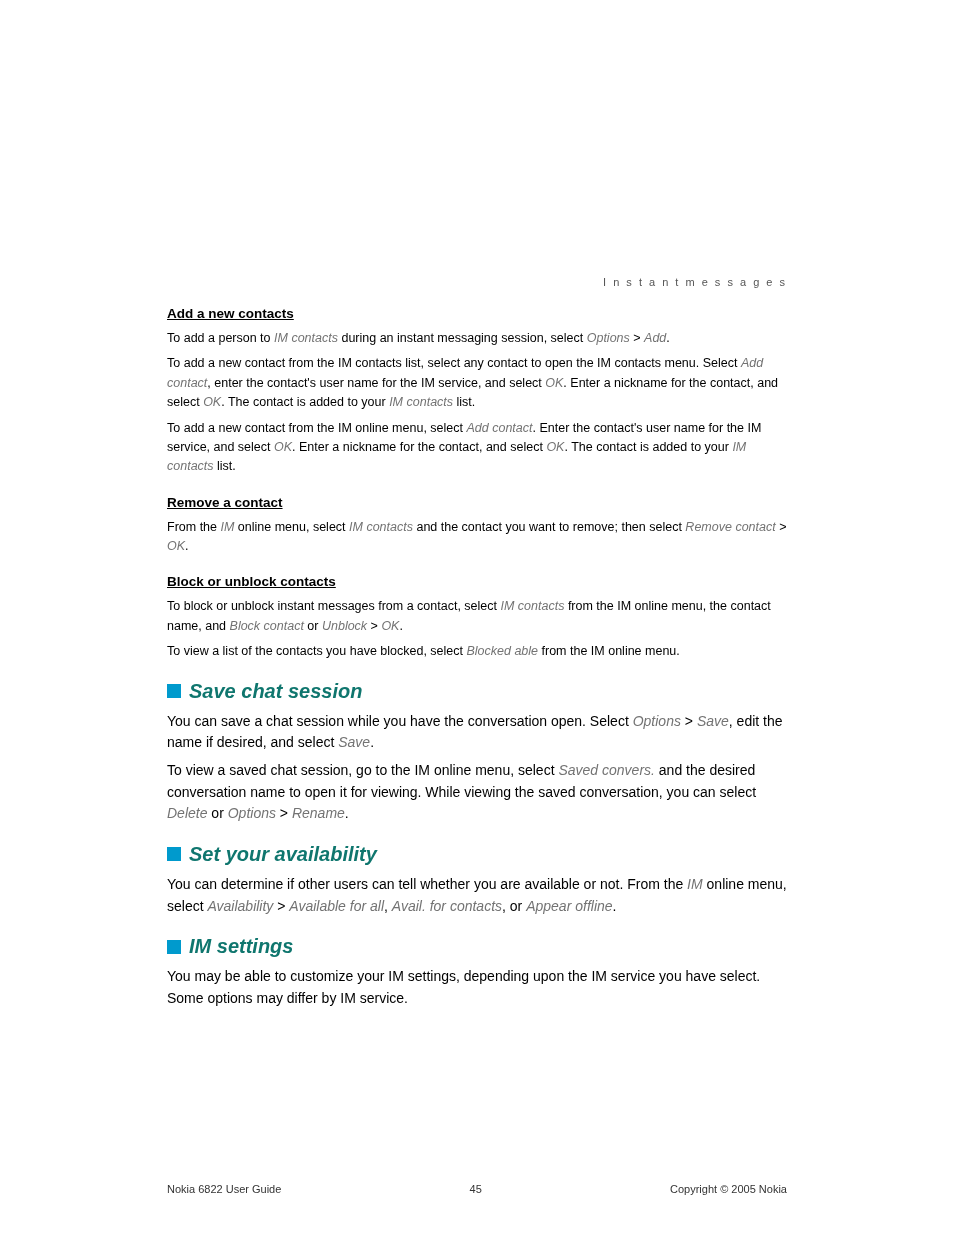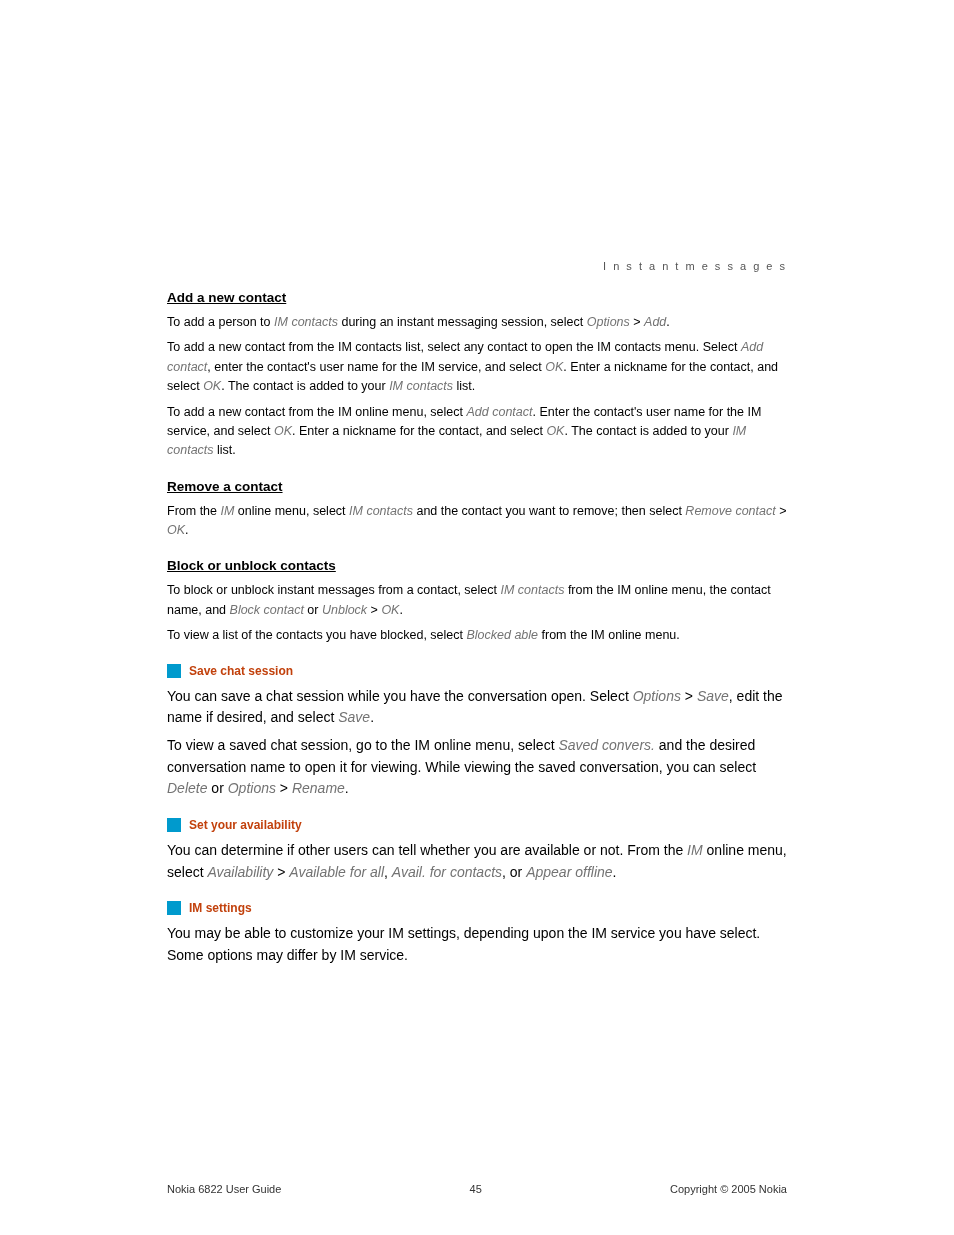--- a/index.html
+++ b/index.html
@@ -15,21 +15,21 @@
       color: #000000;
       width: 954px;
       min-height: 1235px;
     }
 
     .page {
       width: 954px;
       min-height: 1235px;
       background: #ffffff;
       position: relative;
-      padding: 0;
+      padding: 16px;
     }
 
     .content-area {
       margin: 0 auto;
       width: 620px;
       padding-top: 260px;
       padding-bottom: 60px;
     }
 
     .page-header-label {
@@ -62,28 +62,29 @@
       margin-bottom: 6px;
       font-family: Arial, Helvetica, sans-serif;
     }
 
     
     .section-blue {
       margin-bottom: 18px;
     }
 
     .section-blue h2 {
-      font-size: 12px;
+      font-size: 20px;
       font-weight: bold;
-      color: #c2410c;
+      color: #0f766e;
       margin-bottom: 8px;
       display: flex;
       align-items: center;
       gap: 8px;
       font-family: Arial, Helvetica, sans-serif;
+      font-style: italic;
     }
 
     .blue-square {
       display: inline-block;
       width: 14px;
       height: 14px;
       background-color: #009acd;
       flex-shrink: 0;
     }
 
@@ -115,21 +116,21 @@
   </style>
 </head>
 <body>
 
 <div class="page">
   <div class="content-area">
 
     <div class="page-header-label">I n s t a n t   m e s s a g e s</div>
 
     <div class="section-underlined">
-      <h2>Add a new contact</h2>
+      <h2>Add a new contacts</h2>
       <p>
         To add a person to <span class="link">IM contacts</span> during an instant messaging session, select <span class="link">Options</span> &gt; <span class="link">Add</span>.
       </p>
       <p>
         To add a new contact from the IM contacts list, select any contact to open the IM contacts menu. Select <span class="link">Add contact</span>, enter the contact's user name for the IM service, and select <span class="link">OK</span>. Enter a nickname for the contact, and select <span class="link">OK</span>. The contact is added to your <span class="link">IM contacts</span> list.
       </p>
       <p>
         To add a new contact from the IM online menu, select <span class="link">Add contact</span>. Enter the contact's user name for the IM service, and select <span class="link">OK</span>. Enter a nickname for the contact, and select <span class="link">OK</span>. The contact is added to your <span class="link">IM contacts</span> list.
       </p>
     </div>

